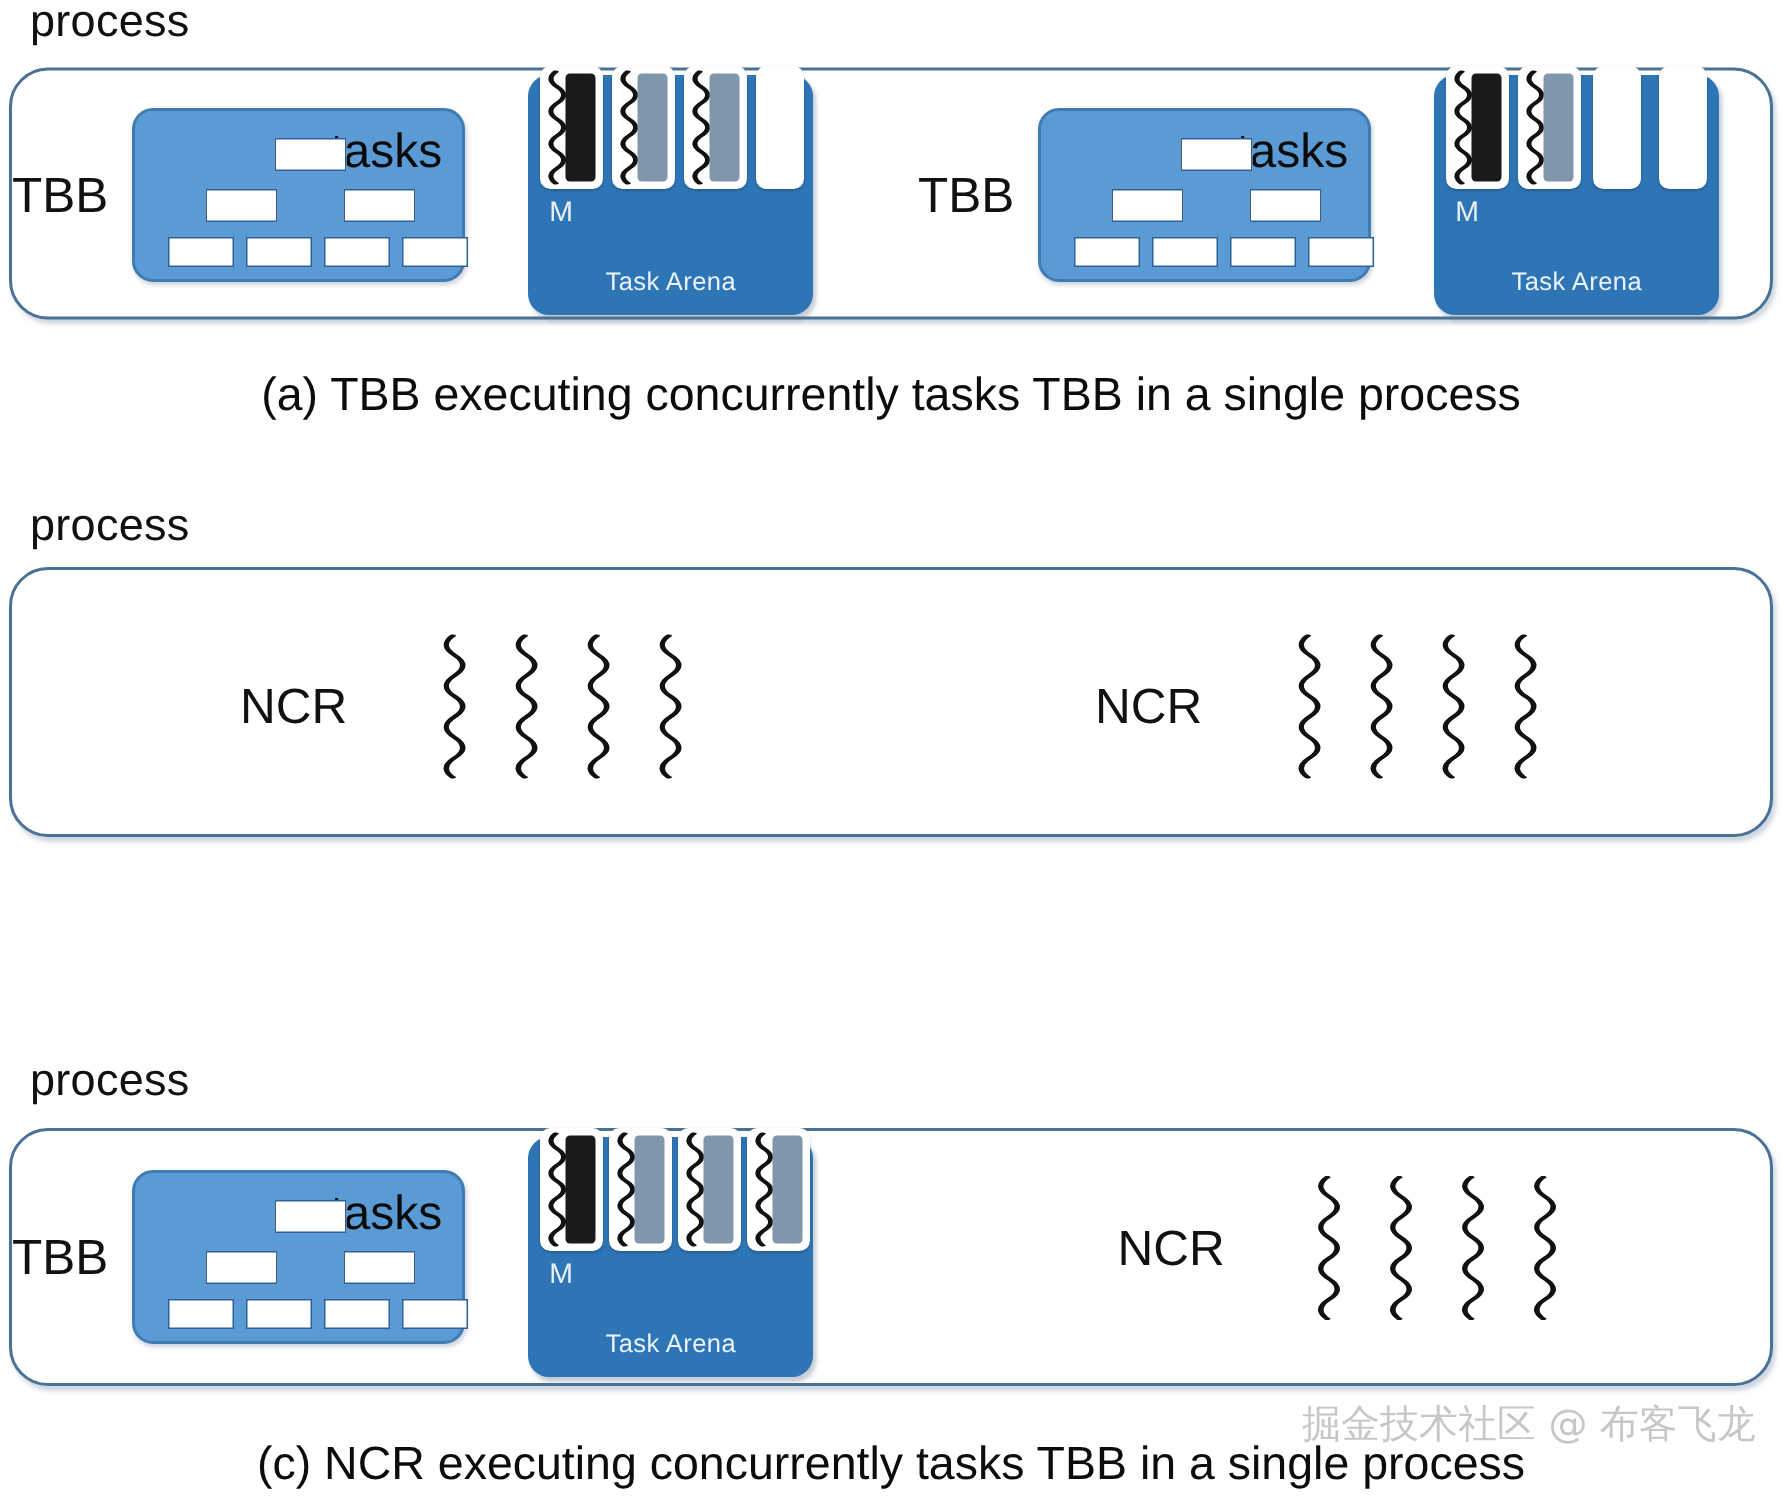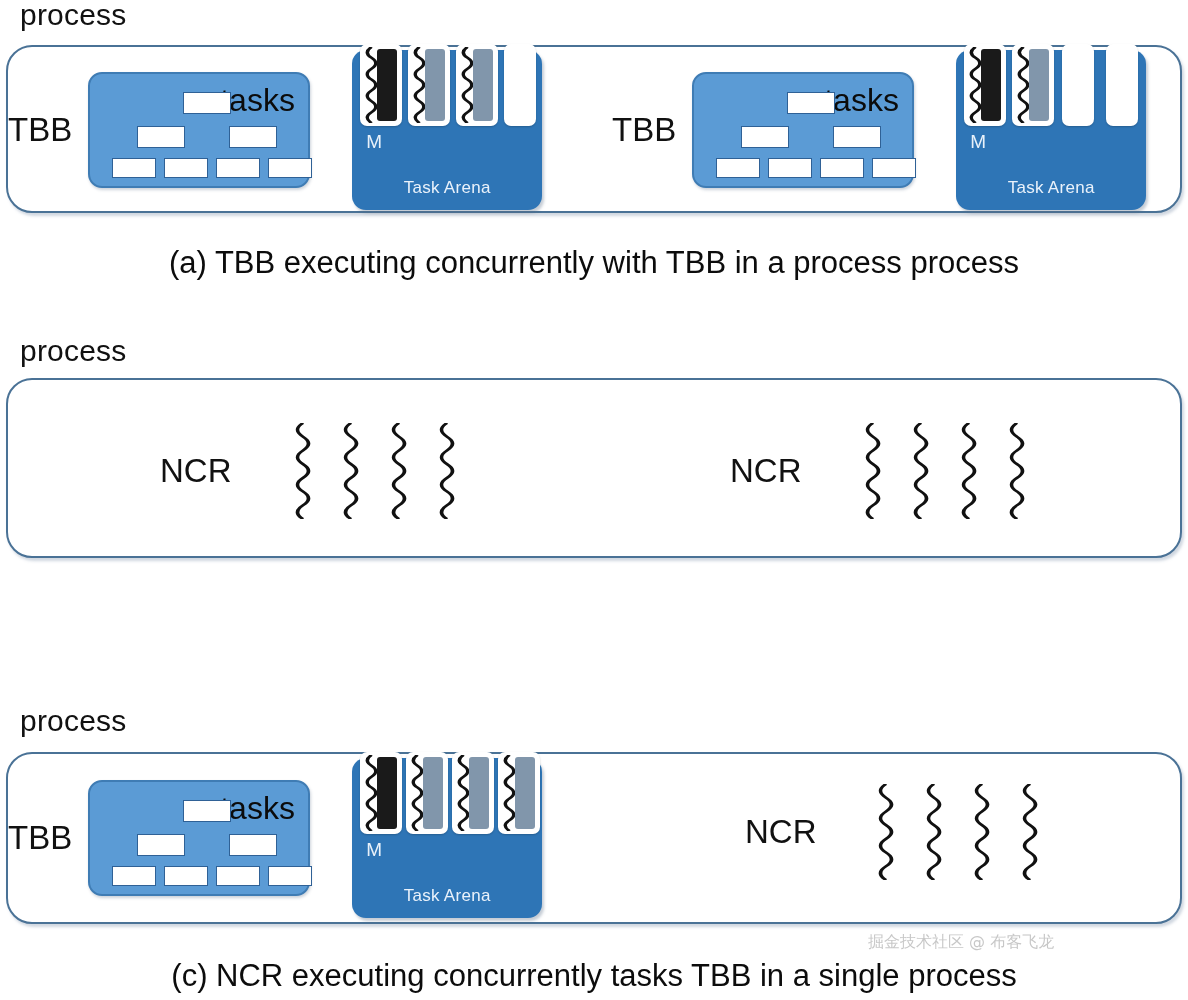--- a/index.html
+++ b/index.html
@@ -87,21 +87,21 @@
   .slot .sq{position:absolute;left:3px;top:3px;bottom:3px;width:17px;}
   .slot .sq svg{width:100%;height:100%;display:block;}
 
   
   .threads{position:relative;display:flex;align-items:center;}
   .thread{display:block;}
   .thread svg{display:block;}
   .wmk{
     position:absolute;
     font-family:"DejaVu Sans",sans-serif;
-    color:#9a9a9a;opacity:.55;font-size:16px;white-space:nowrap;
+    color:#9a9a9a;opacity:.55;font-size:26px;white-space:nowrap;
     pointer-events:none;
   }
 </style>
 </head>
 <body>
 
 <section class="panel" style="top:0;height:300px;">
   <div class="process-label">process</div>
   <div class="process-box" style="top:45px;height:168px;"></div>
 
@@ -177,21 +177,21 @@
           </span>
         <span class="bar" style="width:20px;background:#8196ab;"></span>
       </div>
       <div class="slot" style="left:106px;width:32px;height:82px;"></div>
       <div class="slot" style="left:150px;width:32px;height:82px;"></div>
       <div class="arena-m" style="left:14px;top:82px;">M</div>
       <div class="arena-title" style="top:128px;">Task Arena</div>
     </div>
   </div>
 
-  <div class="caption" style="top:245px;">(a) TBB executing concurrently with TBB in a process process</div>
+  <div class="caption" style="top:245px;">(a) TBB executing concurrently tasks TBB in a single process</div>
 </section>
 
 <section class="panel" style="top:336px;height:300px;">
   <div class="process-label">process</div>
   <div class="process-box" style="top:42px;height:180px;"></div>
 
   <div class="group" style="left:160px;top:95px;height:80px;">
     <div class="rt-label" style="margin-right:60px;">NCR</div>
     <div class="threads">
       <span class="thread" style="margin-right:26px;">

